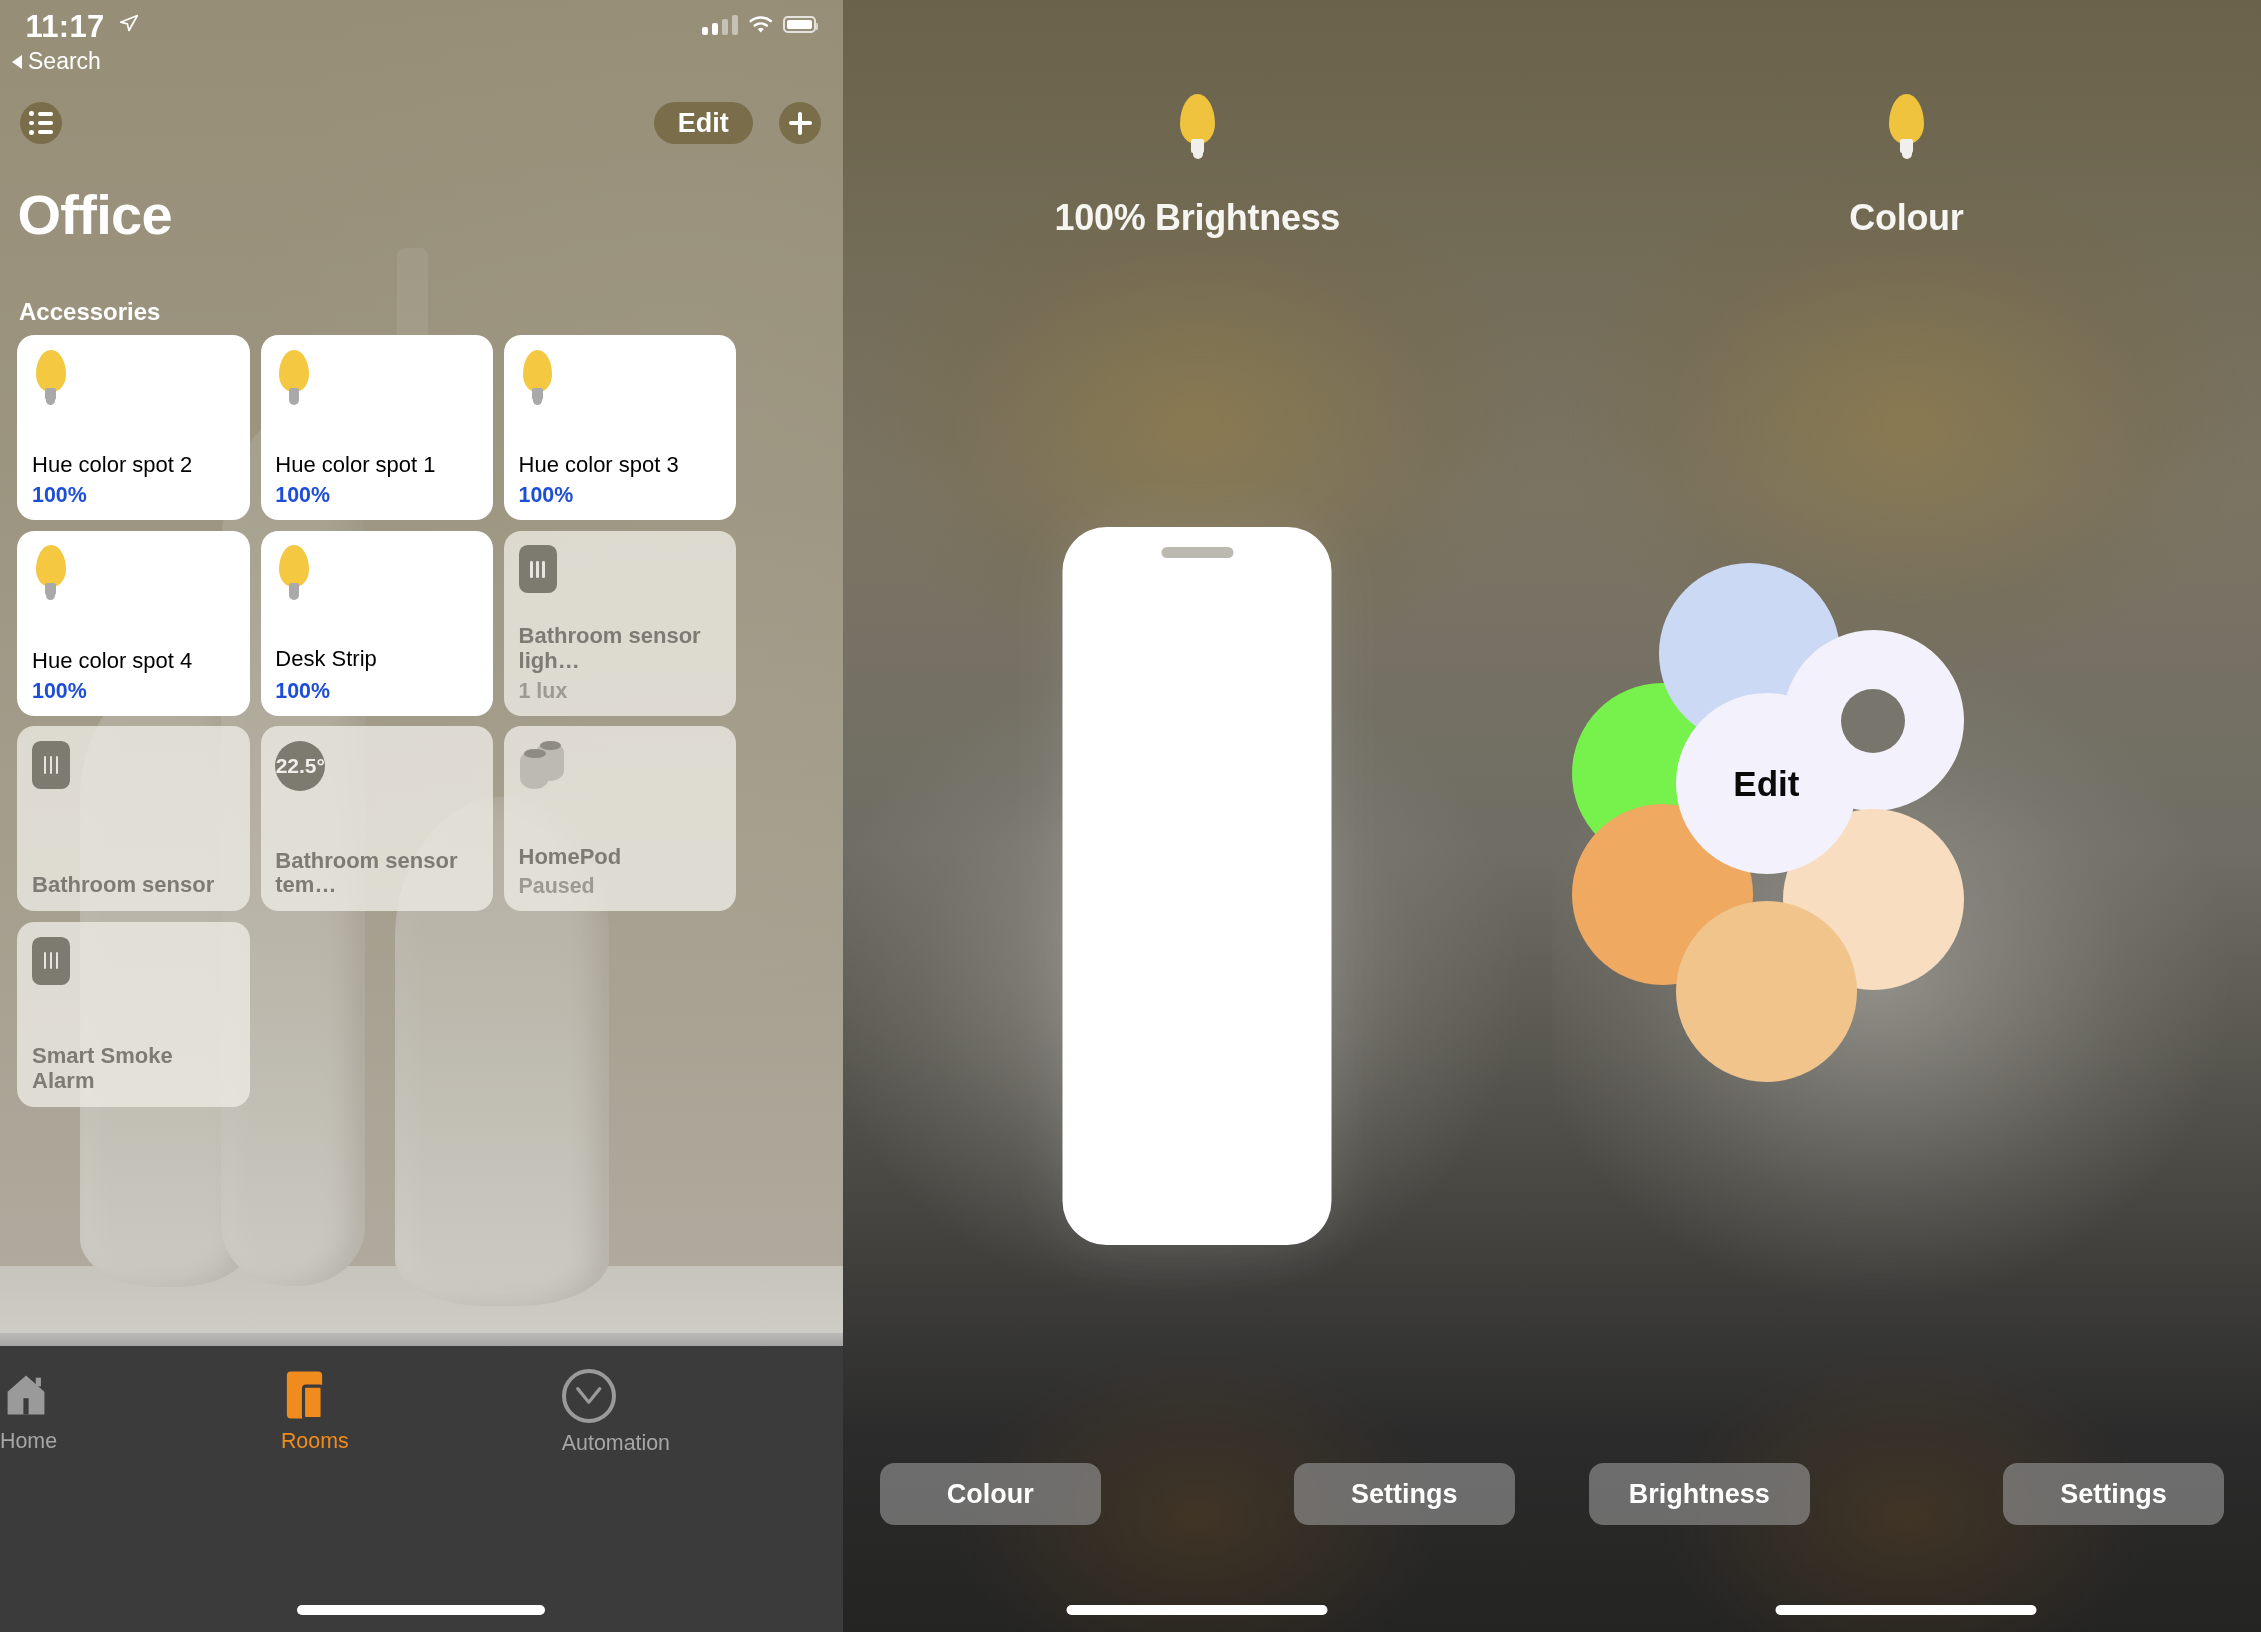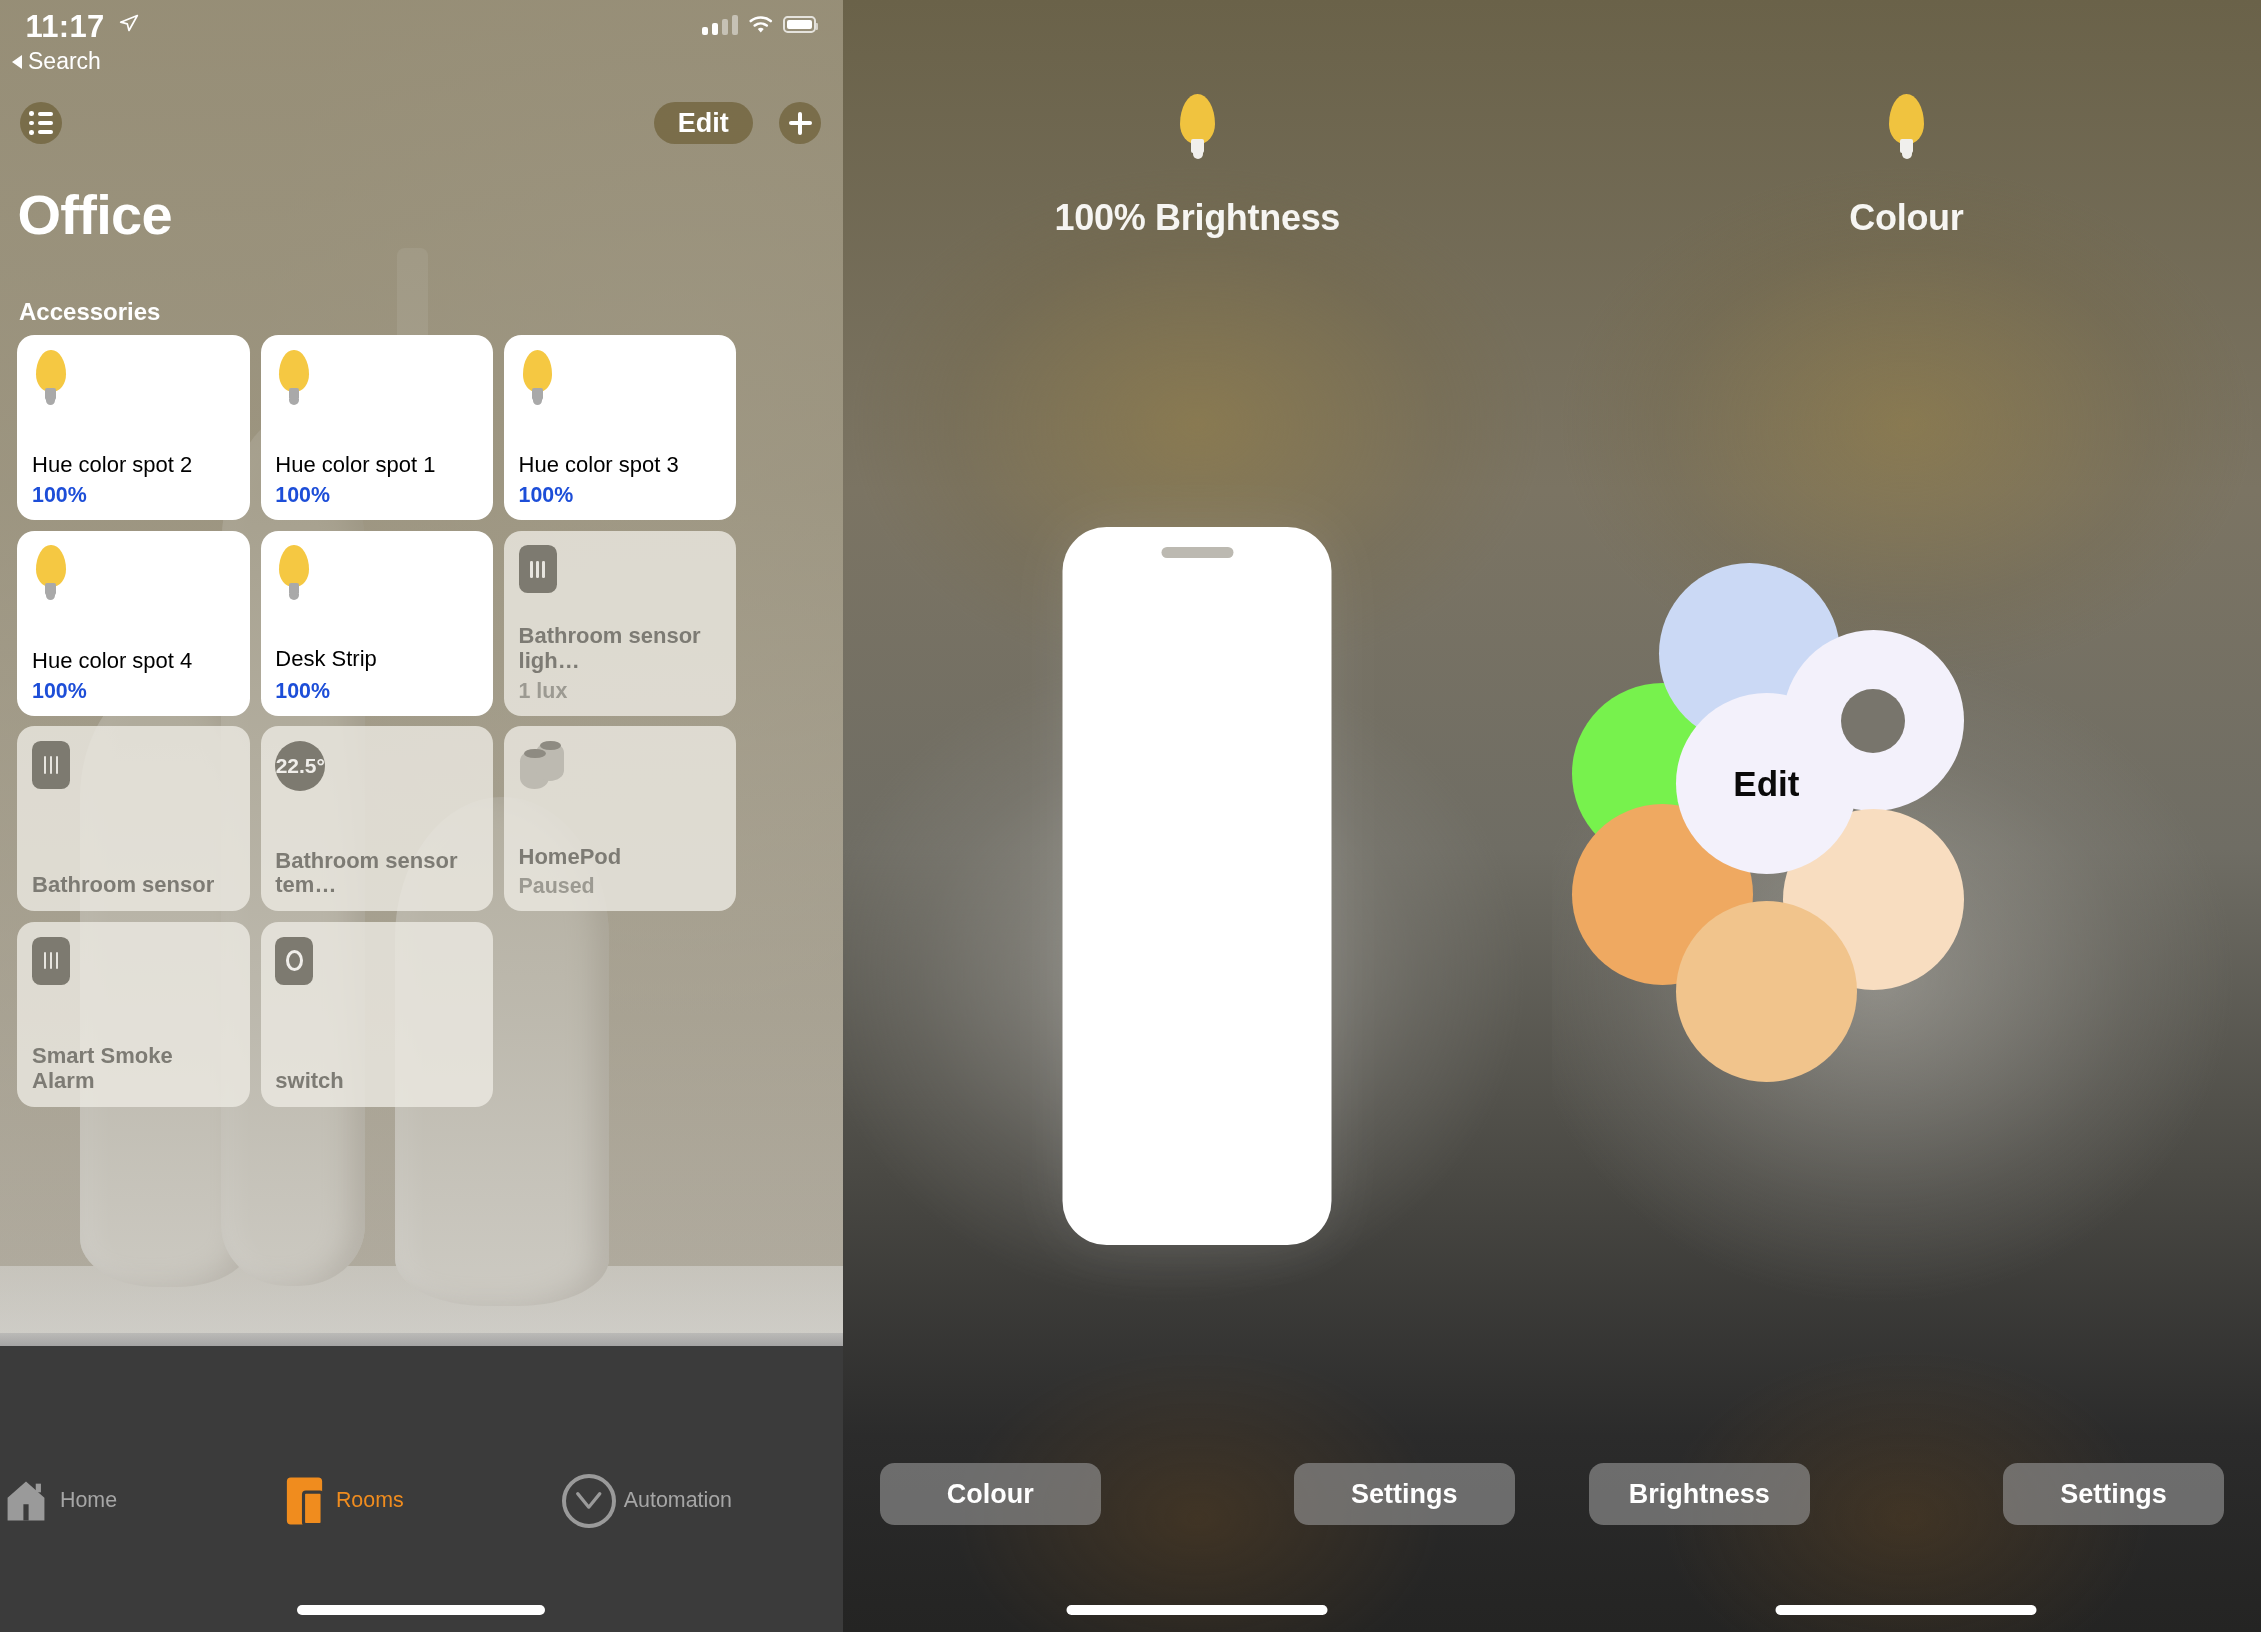--- a/index.html
+++ b/index.html
@@ -134,21 +134,21 @@
   .homepod .c2 { left: 5.4px; top: 8px; width: 22px; height: 9.4px; }
   .switch-ico { width: 38px; height: 48px; background: #7d7a70; border-radius: 8.7px;
                 display:flex; align-items:center; justify-content:center; }
   .switch-ico u { display:block; width:17.4px; height:21.4px; border:3.3px solid #f0eeea; border-radius:50%; }
 
   
   .tabbar { position: absolute; left: 0; right: 0; bottom: 0; height: 286px;
             background: #3b3b3b; display: flex; padding-top: 23px; }
   .tabbar::before { content:''; position:absolute; left:0; right:0; top:-13.4px; height:13.4px;
                     background: linear-gradient(180deg, rgba(170,170,170,.55), rgba(160,160,160,.9)); }
-  .tab { flex: 1; display: flex; flex-direction: row; align-items: center; gap: 8px; }
+  .tab { flex: 1; display: flex; flex-direction: column; align-items: flex-start; gap: 8px; }
   .tab span.lbl { font-size: 21.4px; color: #a6a6a6; font-weight: 500; }
   .tab.active span.lbl { color: #f08c1e; }
   .ico-home { width: 52px; height: 52px; position: relative; }
   .ico-rooms { width: 47px; height: 52px; position: relative; }
   .ico-auto { width: 54px; height: 54px; border-radius: 50%; border: 4.7px solid #9a9a9a;
               display:flex; align-items:center; justify-content:center; }
   .home-ind { position: absolute; left: 50%; transform: translateX(-50%); bottom: 17.4px;
               width: 248px; height: 9.4px; background: #fff; border-radius: 5.4px; }
 
   
@@ -378,28 +378,20 @@
         <div class="tile-ico">
           <div class="sensor">
               <i></i>
               <i></i>
               <i></i>
             </div>
         </div>
         <div class="tile-name nm2 nm-noSub">Smart Smoke Alarm</div>
       </div>
 
-      <div class="tile off">
-        <div class="tile-ico">
-          <div class="switch-ico">
-              <u></u>
-            </div>
-        </div>
-        <div class="tile-name nm2 nm-noSub">switch</div>
-      </div>
 
     </div>
 
     <div class="tabbar">
       <div class="tab">
         <svg class="ico-home" viewBox="0 0 24 24">
           <path d="M12 3 3.5 10.5V21h17V10.5z" fill="#9a9a9a"></path>
           <rect x="16.5" y="4" width="2.4" height="4" fill="#9a9a9a"></rect>
           <rect x="10.8" y="13.5" width="2.4" height="7.5" fill="#3b3b3b"></rect>
         </svg>

